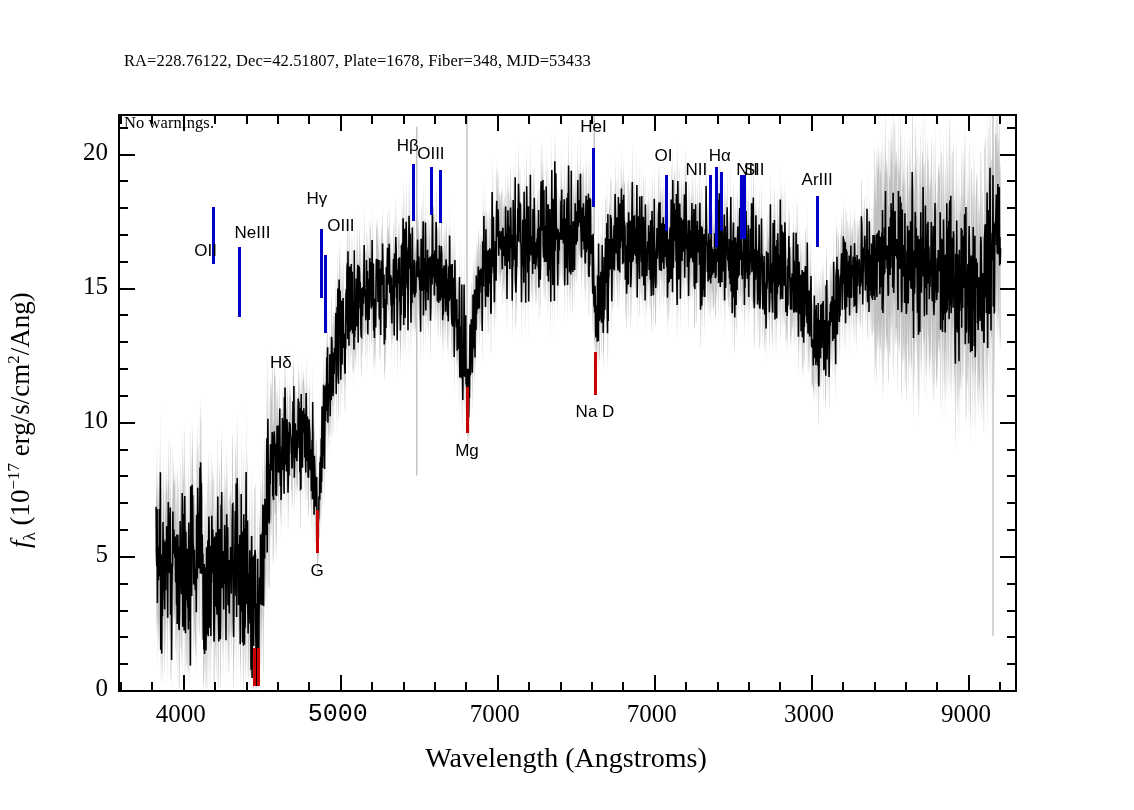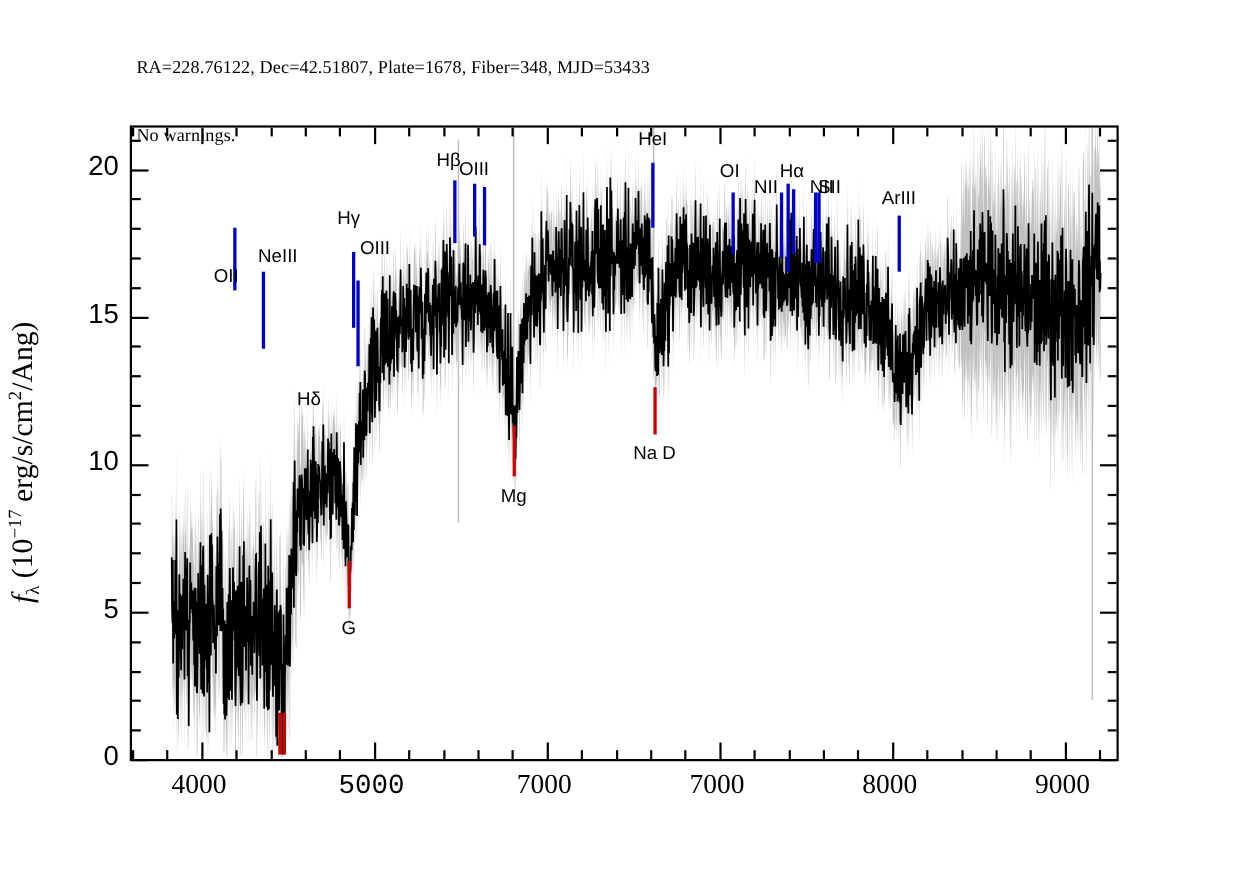--- a/index.html
+++ b/index.html
@@ -19,21 +19,21 @@
         border:2px solid #000;box-sizing:border-box;}
   #canvaswrap{position:absolute;inset:0;overflow:hidden;}
   svg#spec{position:absolute;left:0;top:0;}
 
   
   .tick{position:absolute;background:#000;}
 
   
   .xlab{position:absolute;font-size:25px;font-family:"Liberation Serif",serif;
         transform:translateX(-50%);top:700px;white-space:nowrap;}
-  .ylab{position:absolute;font-size:25px;font-family:Liberation Sans, sans-serif;
+  .ylab{position:absolute;font-size:25px;font-family:Liberation Serif, serif;
         transform:translateY(-50%);text-align:right;white-space:nowrap;}
 
   #xtitle{position:absolute;left:566px;top:742px;transform:translateX(-50%);
           font-size:28px;white-space:nowrap;}
   #ytitle{position:absolute;left:-258px;top:402px;width:560px;text-align:center;
           transform:rotate(-90deg);font-size:27px;white-space:nowrap;}
   #ytitle sup{font-size:17px;vertical-align:super;}
   #ytitle .fl{font-style:italic;}
 
   
@@ -210,25 +210,26 @@
         <div class="tick" style="left: 0px; top: 10.729px; width: 8px; height: 2px;"></div>
         <div class="tick" style="left: 887px; top: 10.729px; width: 8px; height: 2px;"></div>
       </div>
   </div>
 
   <div id="axislabels">
       <div class="xlab" style="left: 180.807px;">4000</div>
       <div class="xlab" style="left: 337.825px; font-family: Liberation Mono, monospace;">5000</div>
       <div class="xlab" style="left: 494.842px;">7000</div>
       <div class="xlab" style="left: 651.86px;">7000</div>
-      <div class="xlab" style="left: 808.877px;">8000</div>
+      <div class="xlab" style="left: 808.877px;">3000</div>
       <div class="xlab" style="left: 965.895px;">9000</div>
       <div class="ylab" style="left: 60px; width: 48px; top: 688px;">0</div>
       <div class="ylab" style="left: 60px; width: 48px; top: 553.888px;">5</div>
       <div class="ylab" style="left: 60px; width: 48px; top: 419.776px; text-align: right;">10</div>
       <div class="ylab" style="left: 60px; width: 48px; top: 285.664px;">15</div>
       <div class="ylab" style="left: 60px; width: 48px; top: 151.551px;">20</div>
     </div>
 
+  <div id="xtitle">Wavelength (Angstroms)</div>
 
   <div id="ytitle"><span class="fl">f</span><sub style="font-size:17px">λ</sub><span> (10</span><sup>−17</sup><span> erg/s/cm</span><sup>2</sup><span>/Ang)</span></div>
 
 </div>
 
 </body></html>

